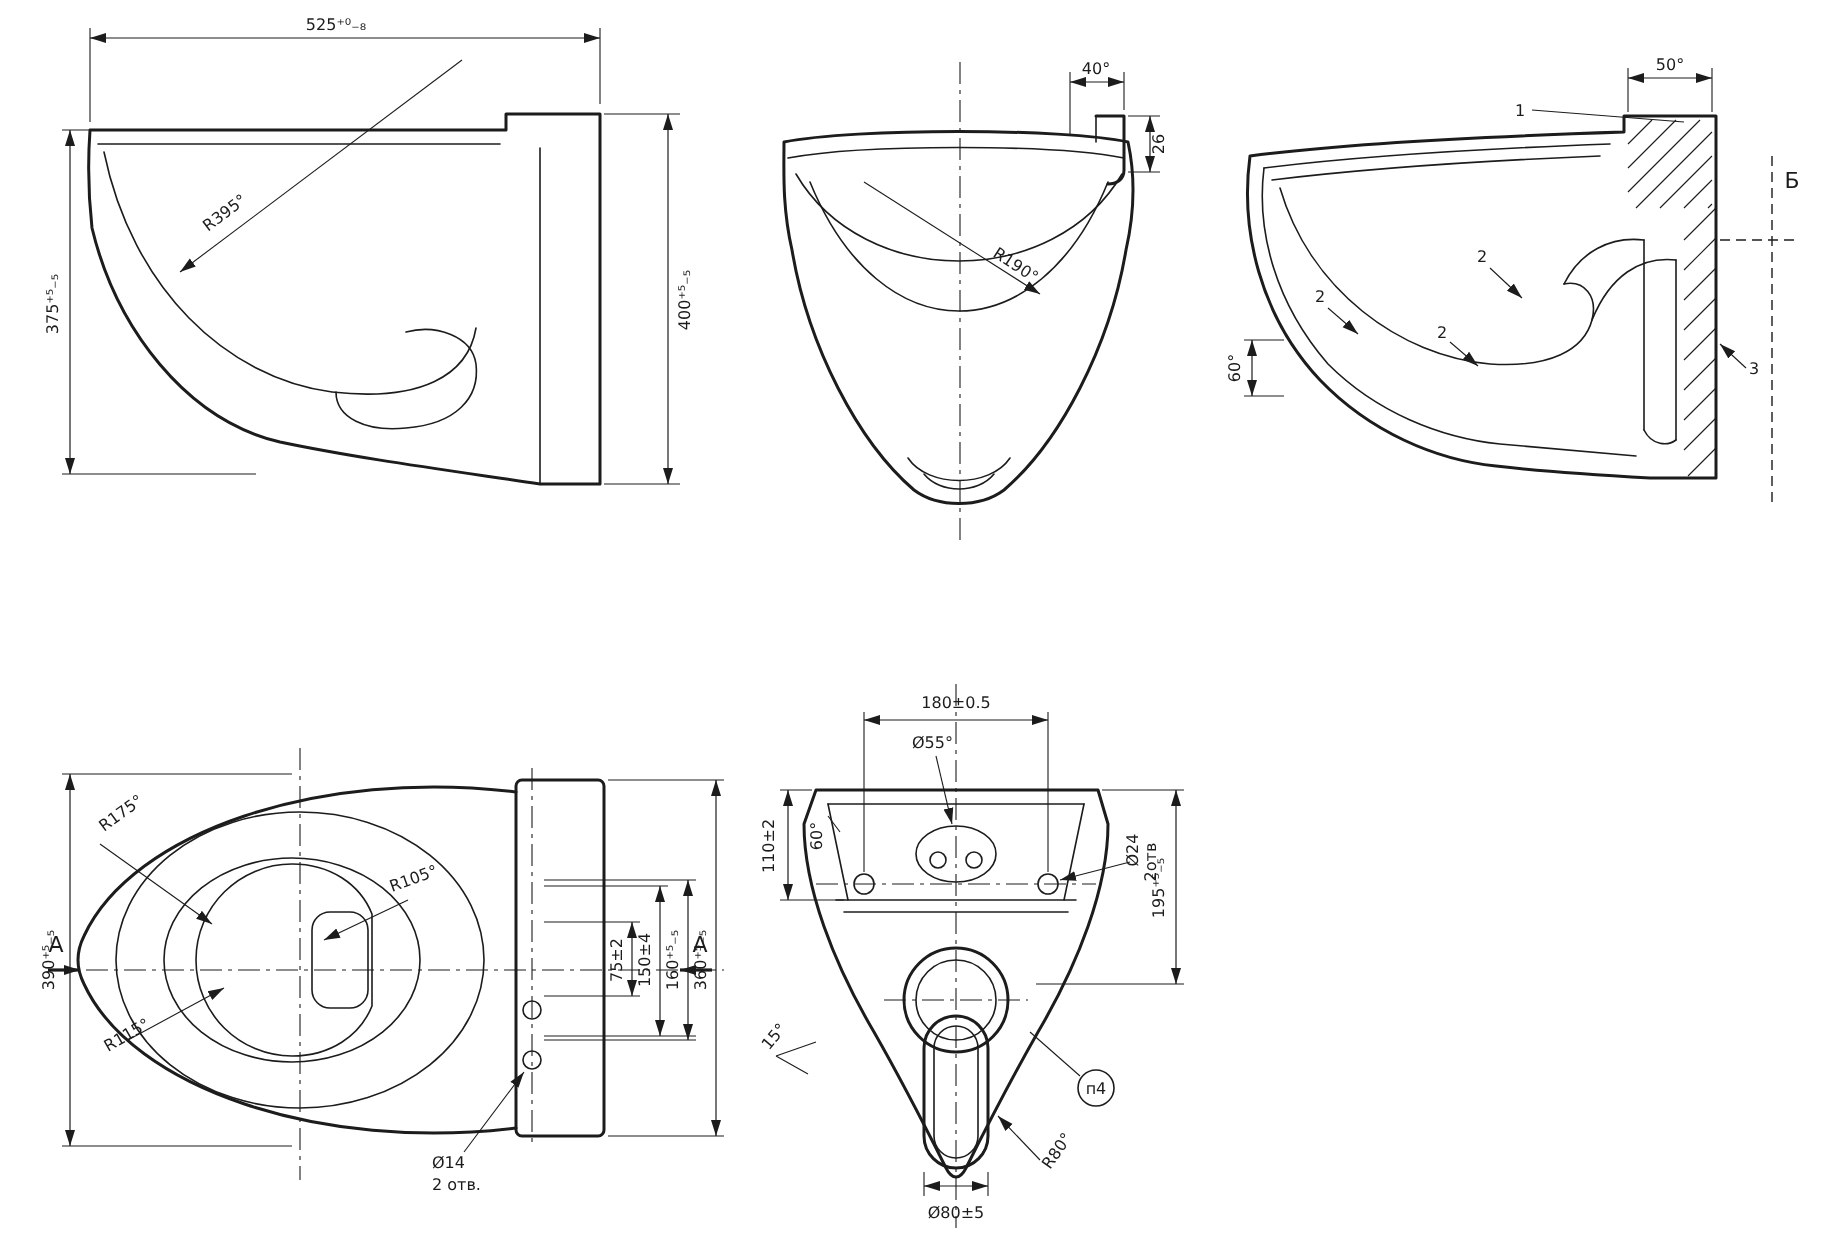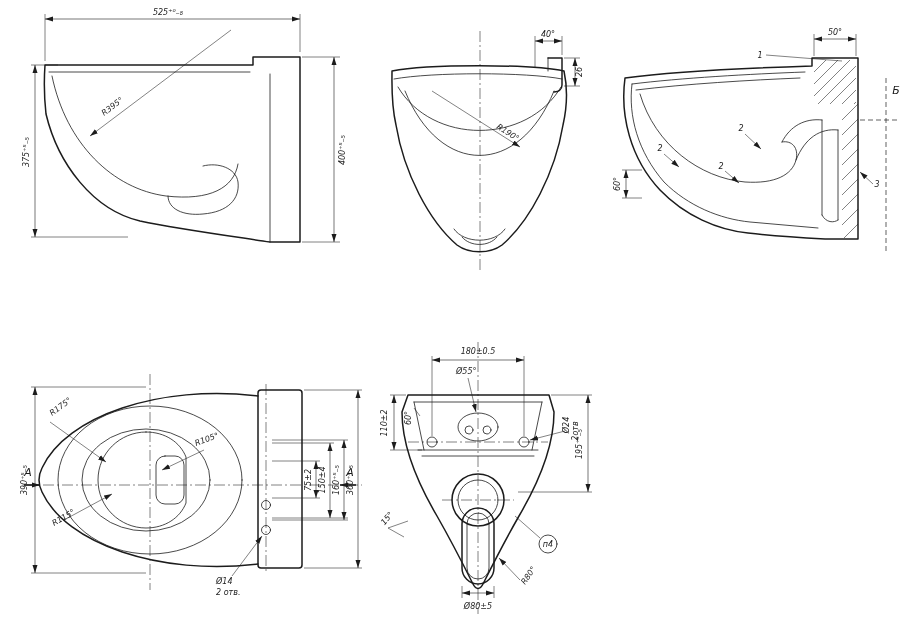--- a/index.html
+++ b/index.html
@@ -2,21 +2,20 @@
 <html><head>
 <meta charset="utf-8">
 <style>
   html,body { margin:0; padding:0; background:#e8e8e8; }
   .canvas {
     position:relative;
     width:913px; height:619px;
     background:#ffffff;
     font-family:"DejaVu Sans", sans-serif;
     overflow:hidden;
-    font-style:italic;
   }
   svg.view { position:absolute; overflow:visible; }
   svg text {
     font-family:"DejaVu Sans", sans-serif;
     font-size:8px;
     fill:#1c1c1c;
   }
   svg text.lg { font-size:11px; }
   .ol { fill:none; stroke:#1c1c1c; stroke-width:1.5; stroke-linejoin:round; stroke-linecap:round; }
   .tl { fill:none; stroke:#1c1c1c; stroke-width:0.8; stroke-linejoin:round; stroke-linecap:round; }

